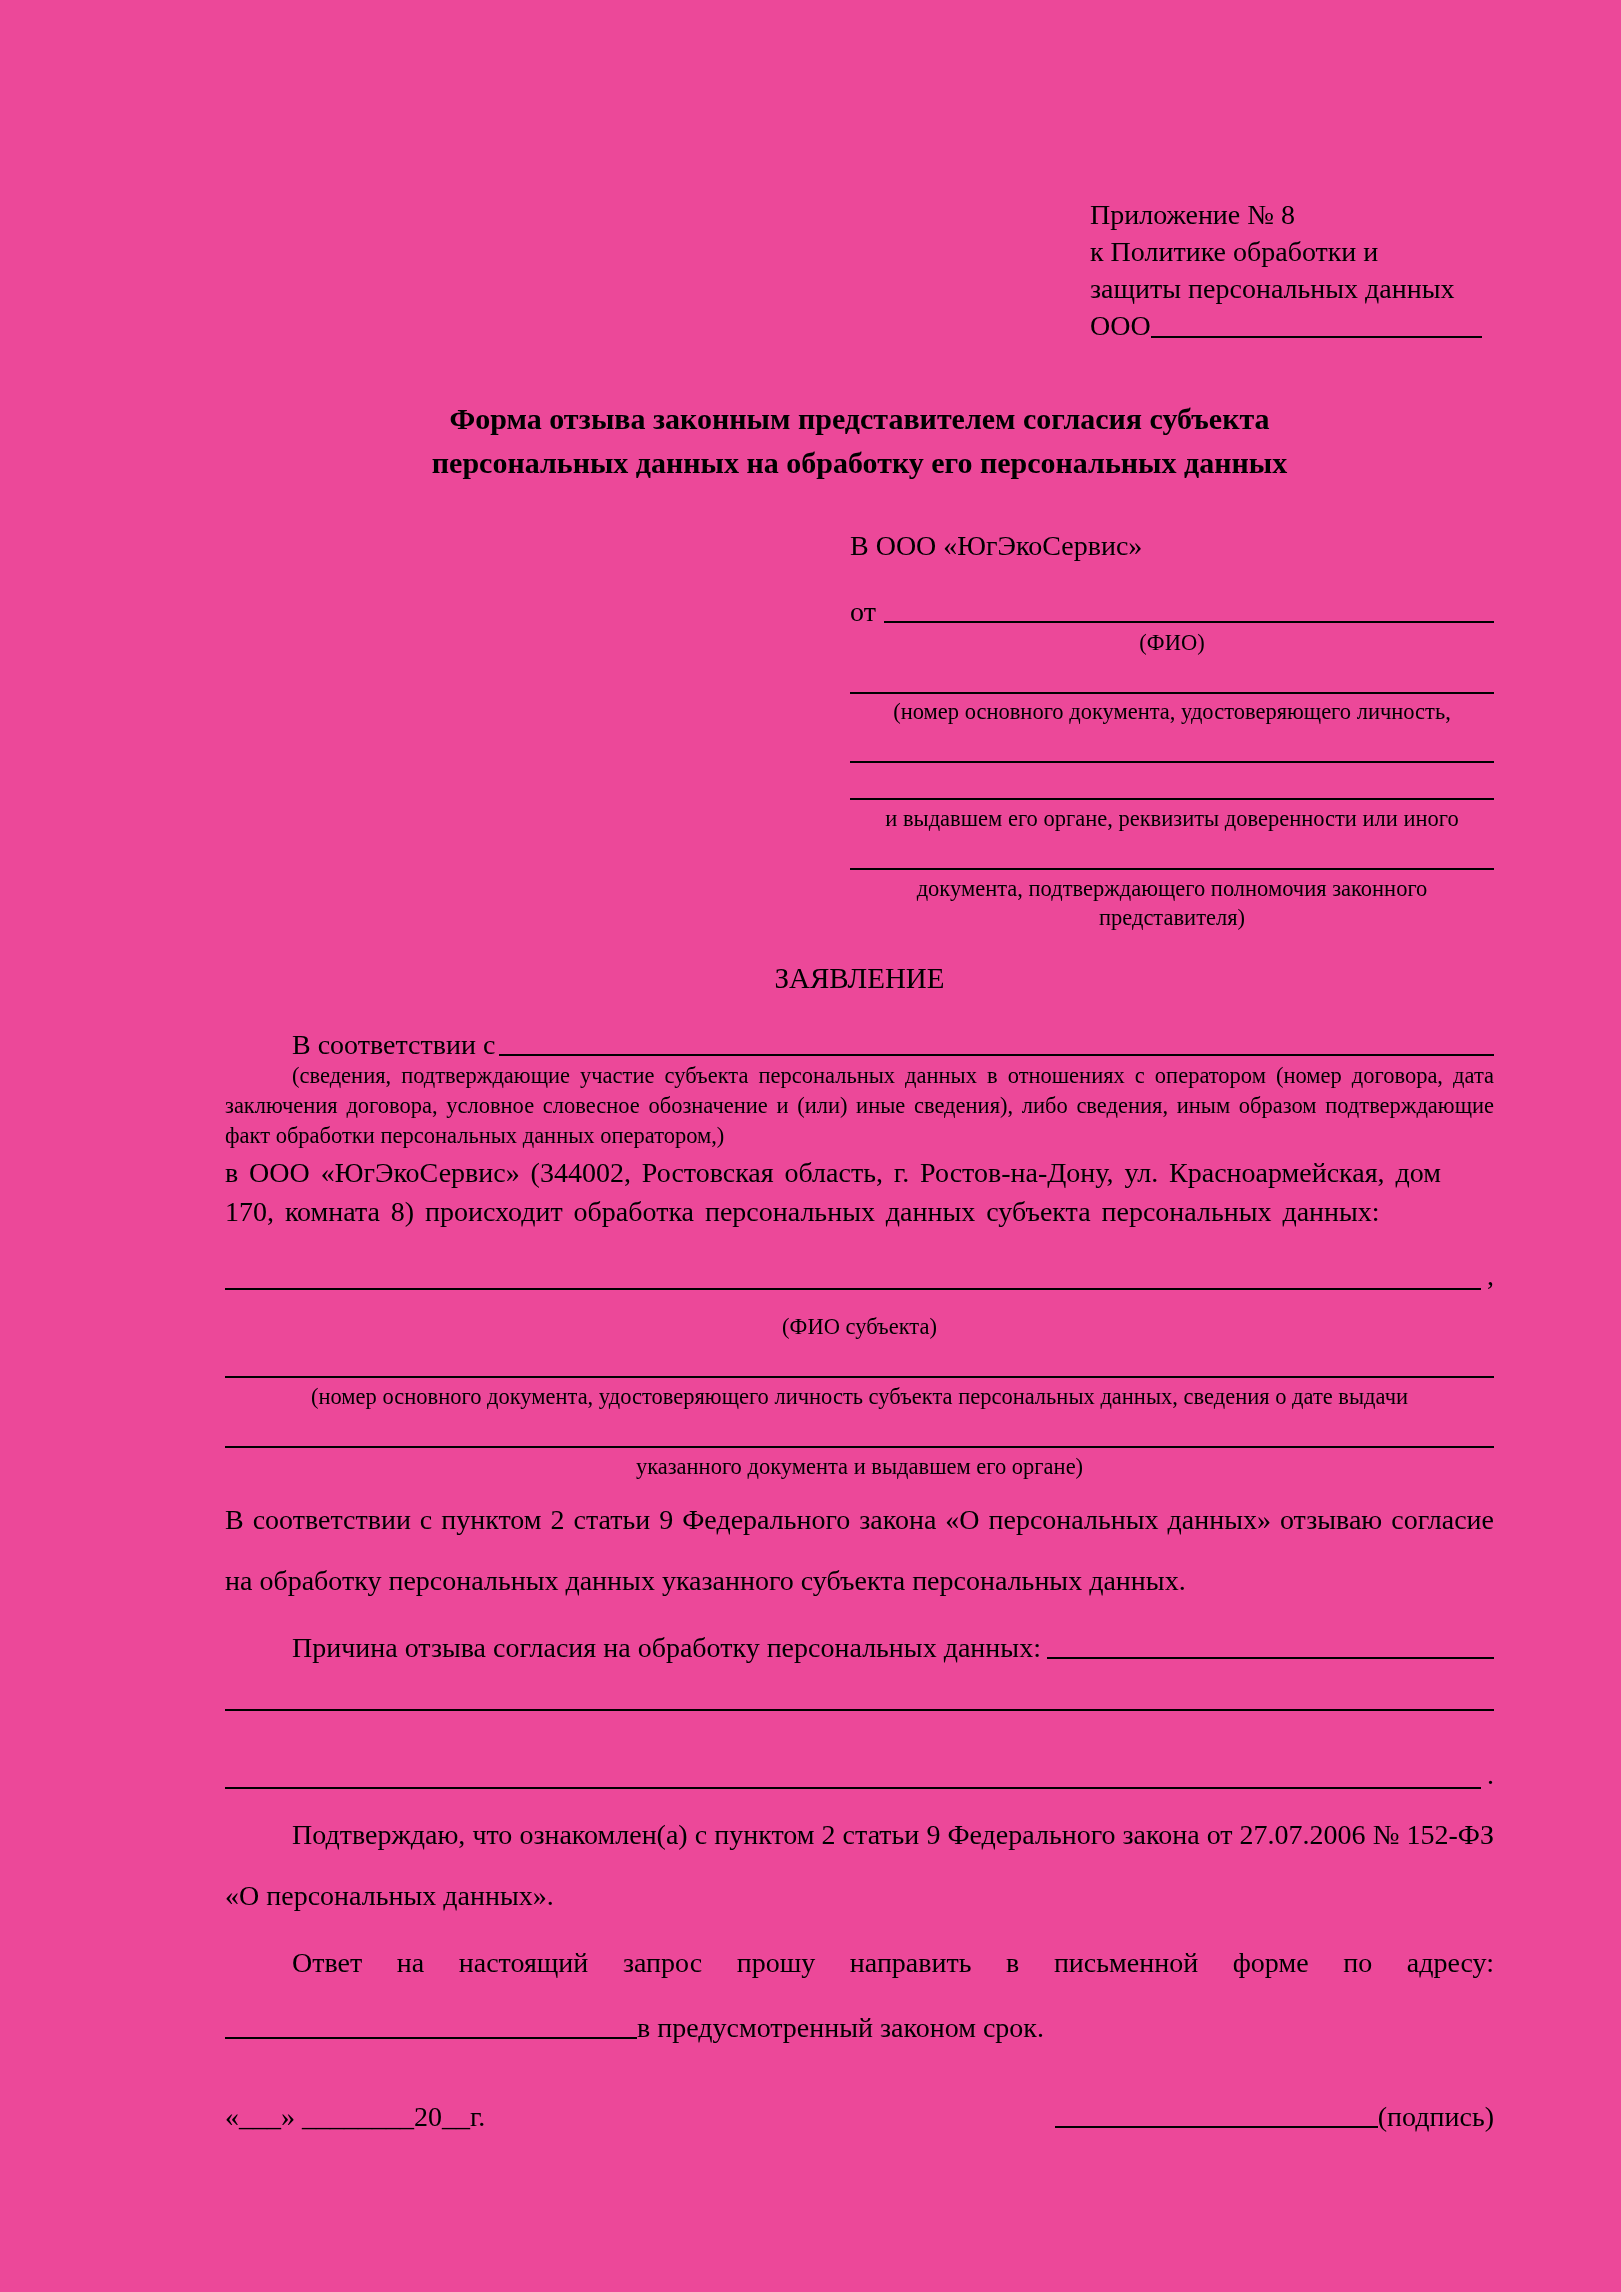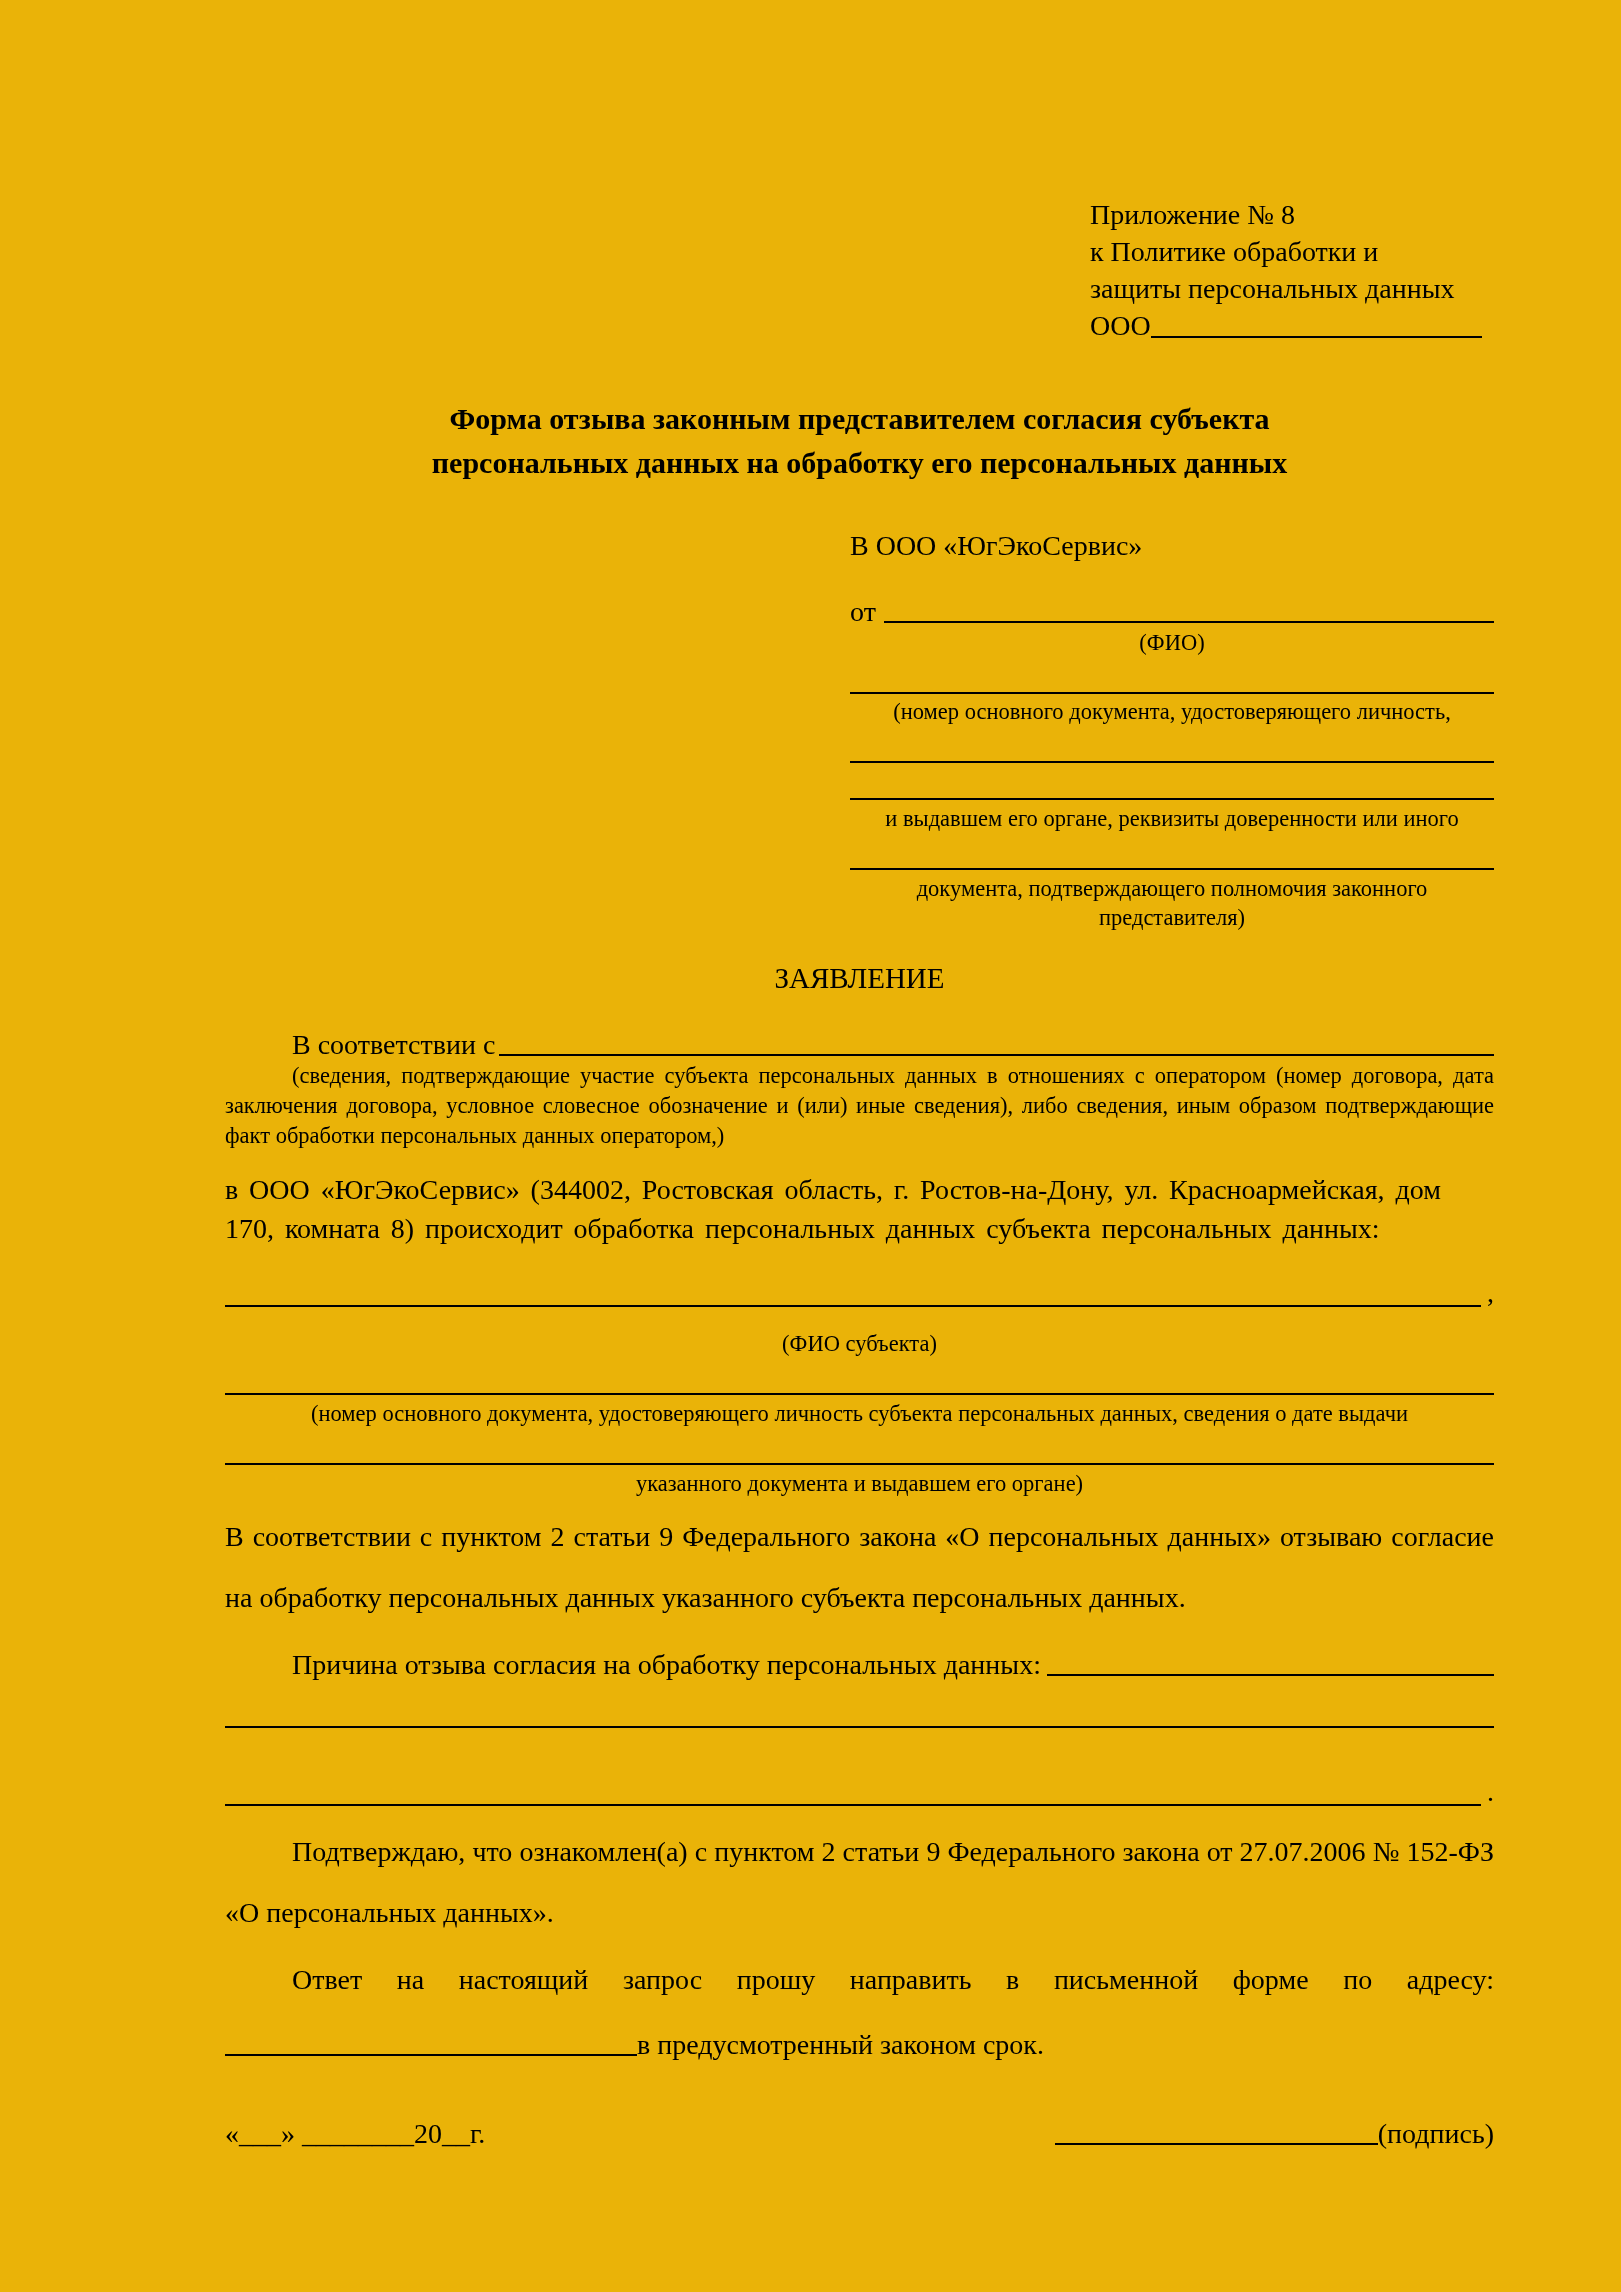--- a/index.html
+++ b/index.html
@@ -6,21 +6,21 @@
   html, body { background:#ffffff; }
   body {
     width:1621px; height:2293px;
     font-family:"Liberation Serif","DejaVu Serif",serif;
     color:#000; font-size:28px;
   }
   .page {
     width:1621px; height:2293px;
     padding:196px 127px 0 225px;
     overflow:hidden;
-    background:#eab308;
+    background:#ec4899;
   }
   .fill { flex:1 1 auto; border-bottom:2.9px solid #000; margin-bottom:4.9px; }
   .flexrow { display:flex; align-items:flex-end; }
   .center { text-align:center; }
   .caption { font-size:22.5px; line-height:29px; }
 
   
   .appendix { margin-left:865px; width:392px; line-height:37px; }
   .appendix .flexrow .fill { margin-bottom:5.9px; }
 
@@ -34,21 +34,21 @@
   .addr-from .label { padding-right:7.8px; }
   .fieldrow { margin-top:35px; }
   .fieldrow .line { height:0; border-bottom:2.9px solid #000; }
   .fieldrow .caption { margin-top:3.9px; }
 
   
   .zayavlenie { margin-top:25.5px; text-align:center; font-size:29px; line-height:41px; }
   .accordance { margin-top:19.6px; height:43px; }
   .accordance .label { padding-left:67px; white-space:nowrap; padding-right:3.9px; }
   .note { font-size:22.5px; line-height:30px; text-align:justify; text-indent:67px; }
-  .operator { margin-top:19px; line-height:39px; word-spacing:3.9px; }
+  .operator { margin-top:2px; line-height:39px; word-spacing:3.9px; }
 
   .subjrow1 { margin-top:29px; }
   .subjrow1 .flexrow .fill { margin-bottom:2px; }
   .wide-caption { margin-top:20px;text-align:center; }
 
   .withdrawal { margin-top:7.8px; text-align:justify; line-height:61px; }
   .reason { margin-top:9.8px; height:43px;text-align:center; }
   .reason .label { padding-left:67px; white-space:nowrap; padding-right:5.9px; }
 
   .blankline1 { margin-top:45px; }

